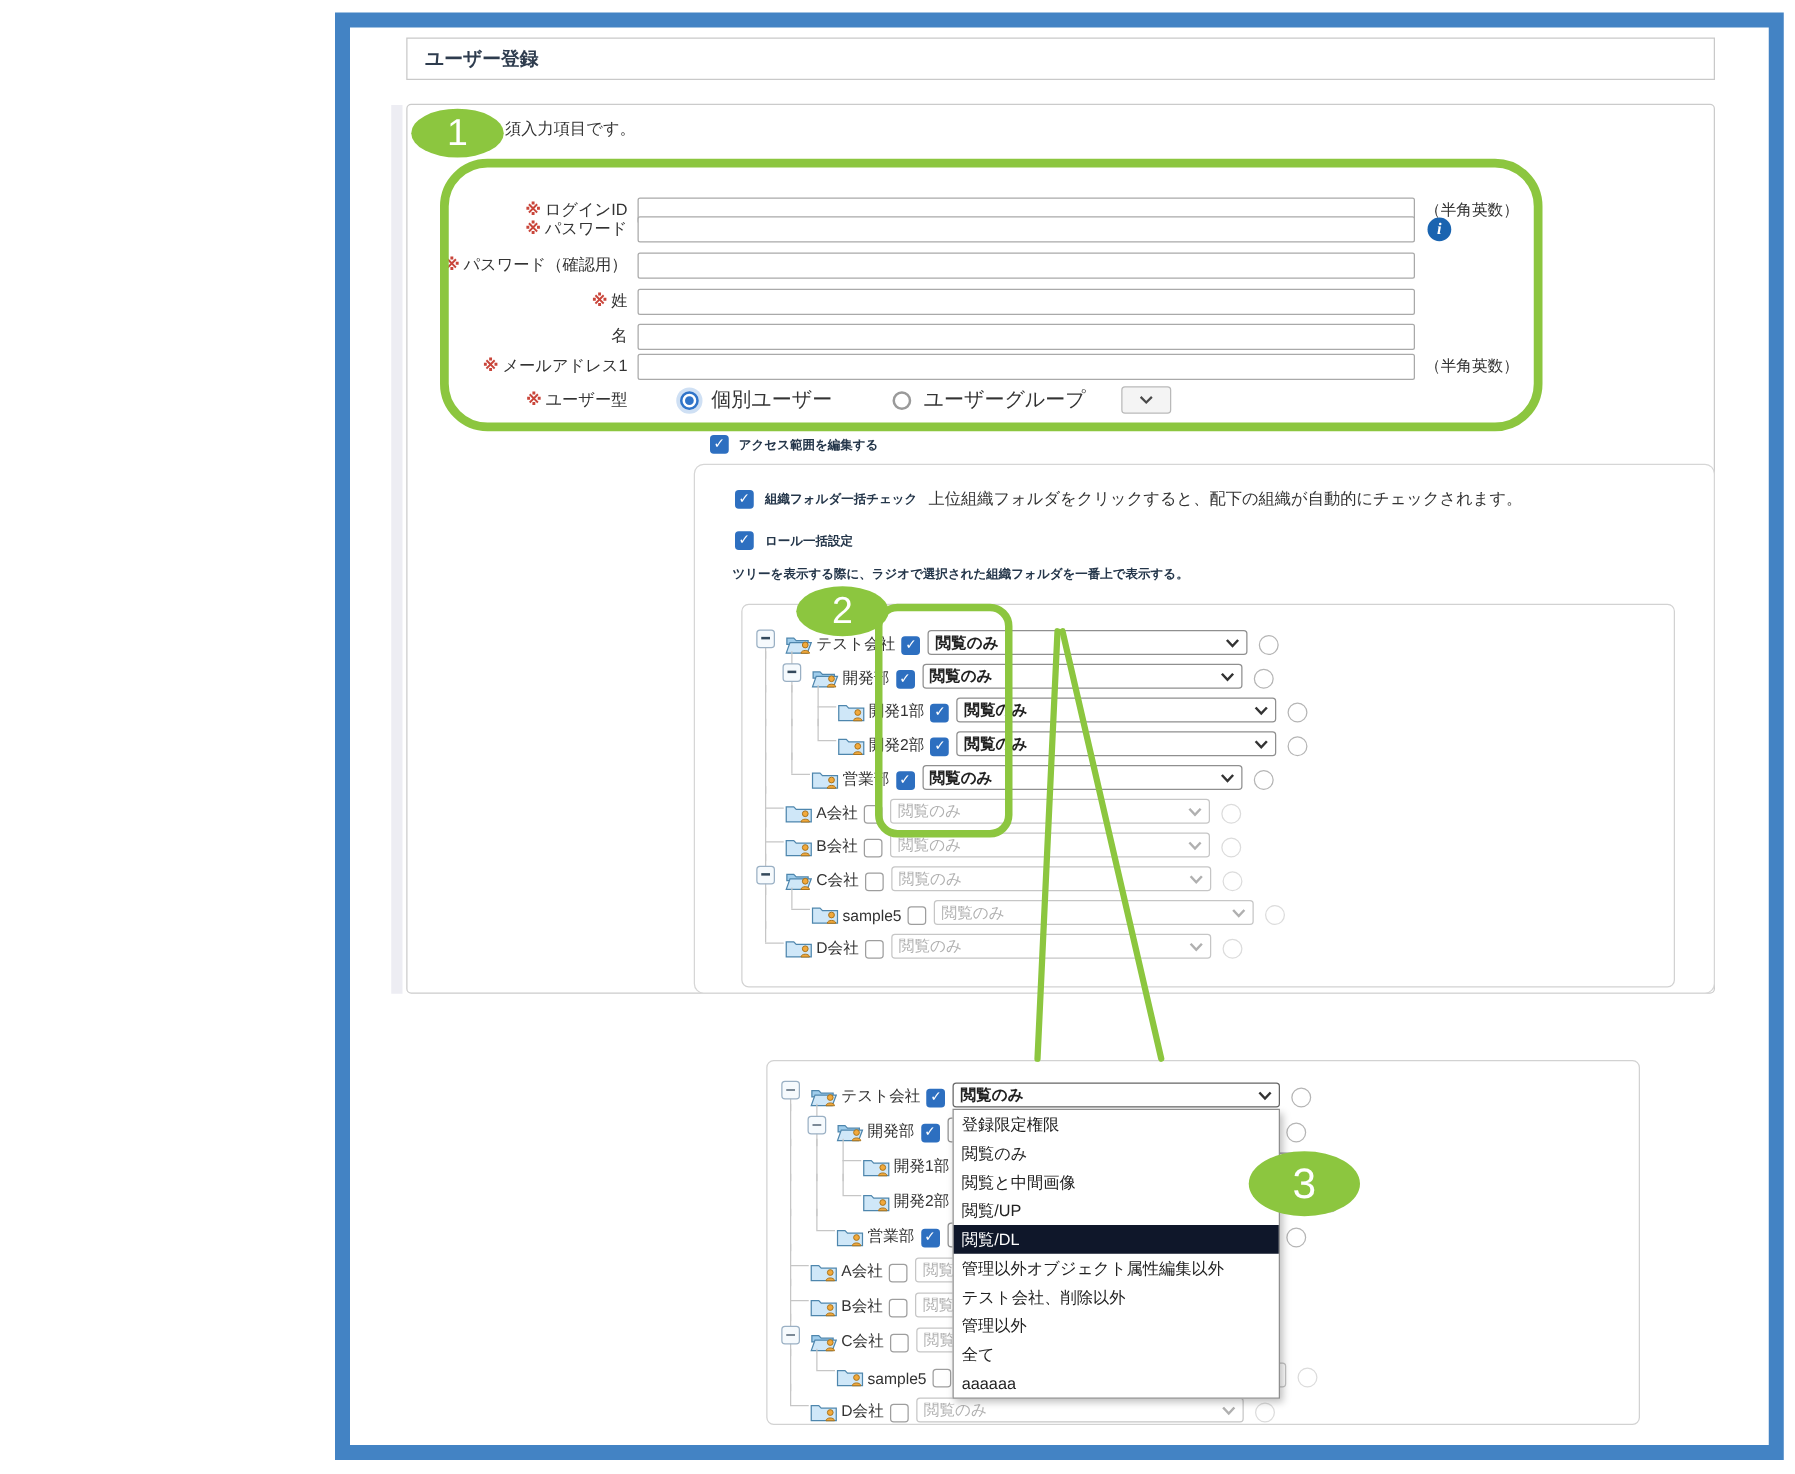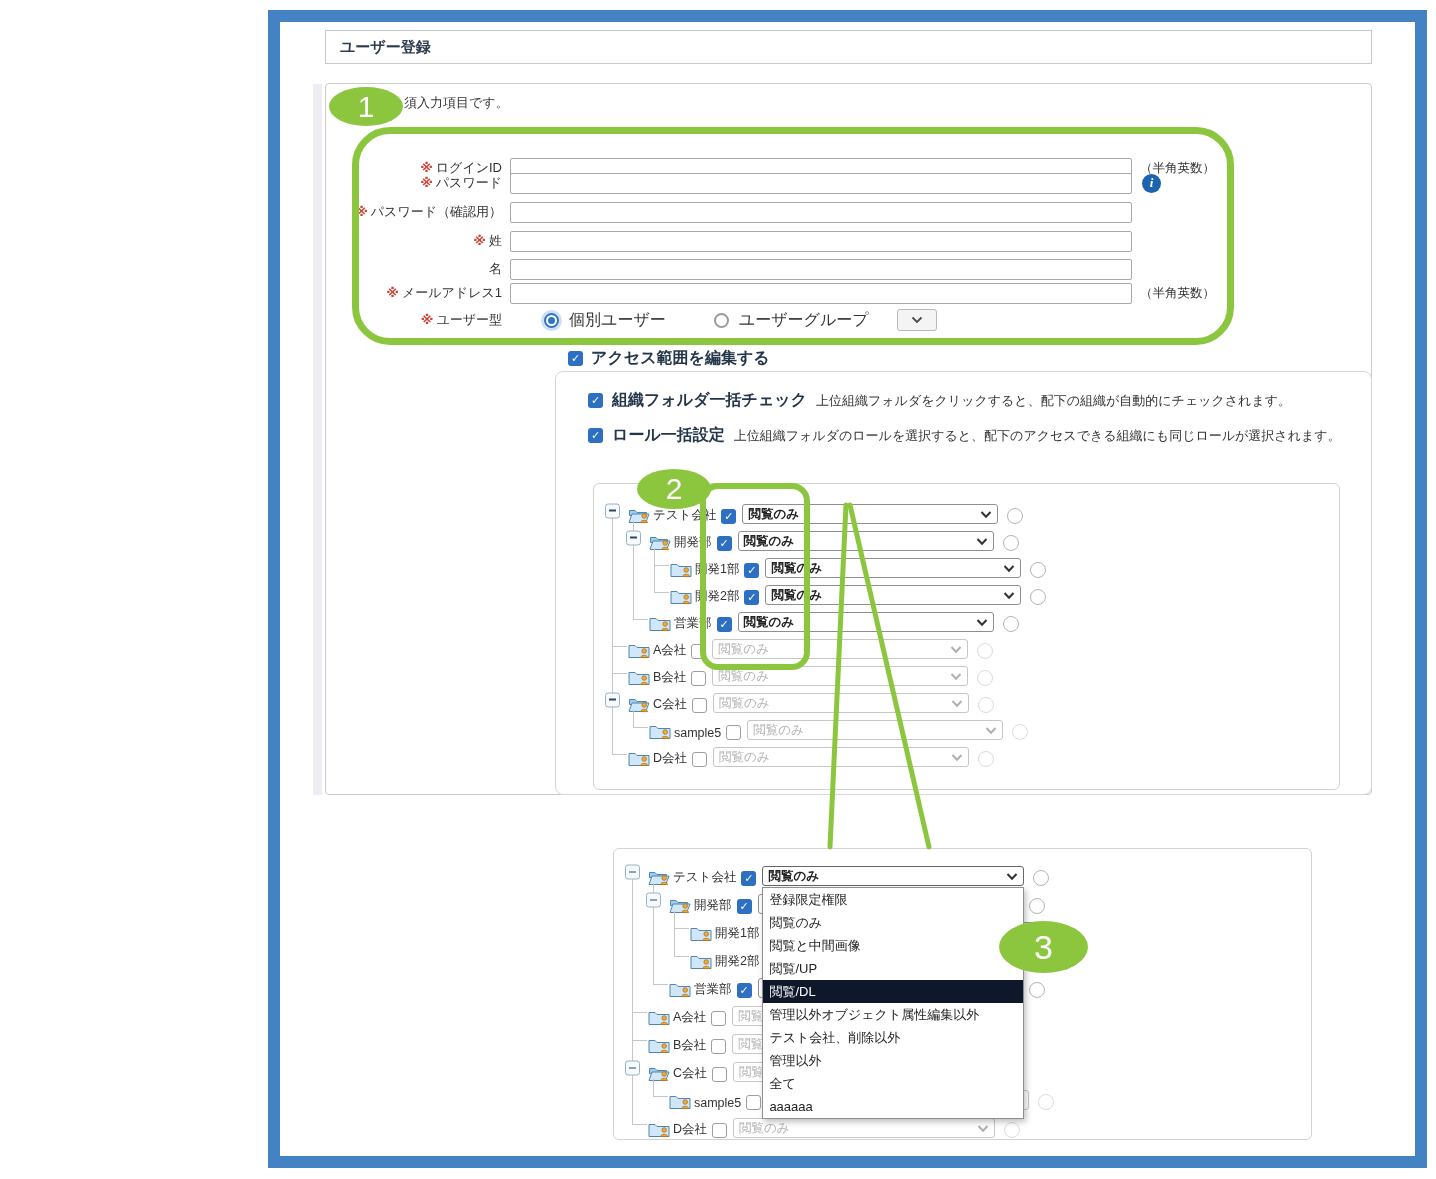--- a/index.html
+++ b/index.html
@@ -43,21 +43,21 @@
 
   .mini-select{width:40px;height:22px;border:1px solid #b9b9b9;border-radius:3px;background:#f4f4f4;
                display:flex;align-items:center;justify-content:center;box-sizing:border-box;}
 
   
   .cb{width:15px;height:15px;border-radius:3px;box-sizing:border-box;display:inline-flex;
       align-items:center;justify-content:center;flex:none;}
   .cb.on{background:#2d6fc0;color:#fff;font-size:11px;font-weight:bold;line-height:1;}
   .cb.off{background:#fff;border:1.5px solid #9e9e9e;}
 
-  .bold-label{font-size:16px;font-weight:bold;color:#24364a;white-space:nowrap;}
+  .bold-label{font-size:10px;font-weight:bold;color:#24364a;white-space:nowrap;}
   .desc{font-size:13px;color:#333;white-space:nowrap;}
 
   #access-row{left:568px;top:348px;display:flex;align-items:center;gap:8px;}
   #panel-c{left:555px;top:371px;width:817px;height:424px;border:1px solid #d6d6d6;border-radius:8px;
            box-sizing:border-box;background:#fff;}
   .bulk-row{position:absolute;left:588px;display:flex;align-items:center;gap:9px;}
   #tree-note{left:586px;top:452px;}
 
   
   .tree-box{border:1px solid #d2d2d2;border-radius:6px;box-sizing:border-box;background:#fff;}
@@ -179,23 +179,23 @@
 
   <div class="bulk-row" style="top:390px">
     <span class="cb on">✓</span>
     <span class="bold-label">組織フォルダ一括チェック</span>
     <span class="desc">上位組織フォルダをクリックすると、配下の組織が自動的にチェックされます。</span>
   </div>
 
   <div class="bulk-row" style="top:425px">
     <span class="cb on">✓</span>
     <span class="bold-label">ロール一括設定</span>
-    <span class="desc">上位組織フォルダのロールを選択すると、配下のアクセスできる組織にも同じロールが選択されます。</span>
   </div>
 
+  <div class="abs bold-label" id="tree-note">ツリーを表示する際に、ラジオで選択された組織フォルダを一番上で表示する。</div>
 
   <div class="abs tree-box" id="tree1">
       <div class="trow">
         <div class="cell">
           <div class="v bot"></div>
           <div class="expander"></div>
         </div>
         <span class="folder">
           <svg width="22" height="17" viewBox="0 0 22 17">
             <path d="M1.5 3.5 h5.5 l2 2 h9.5 v3 H1.5 z" fill="#9fcdec" stroke="#4e86ad"></path>

